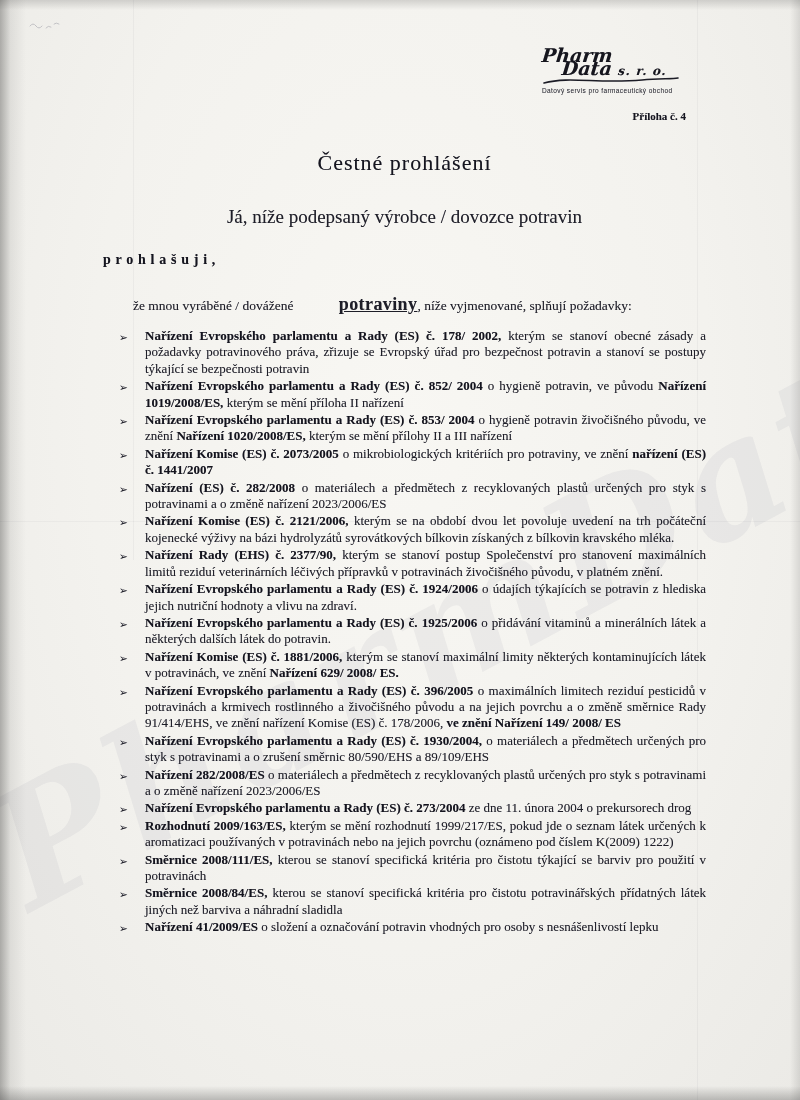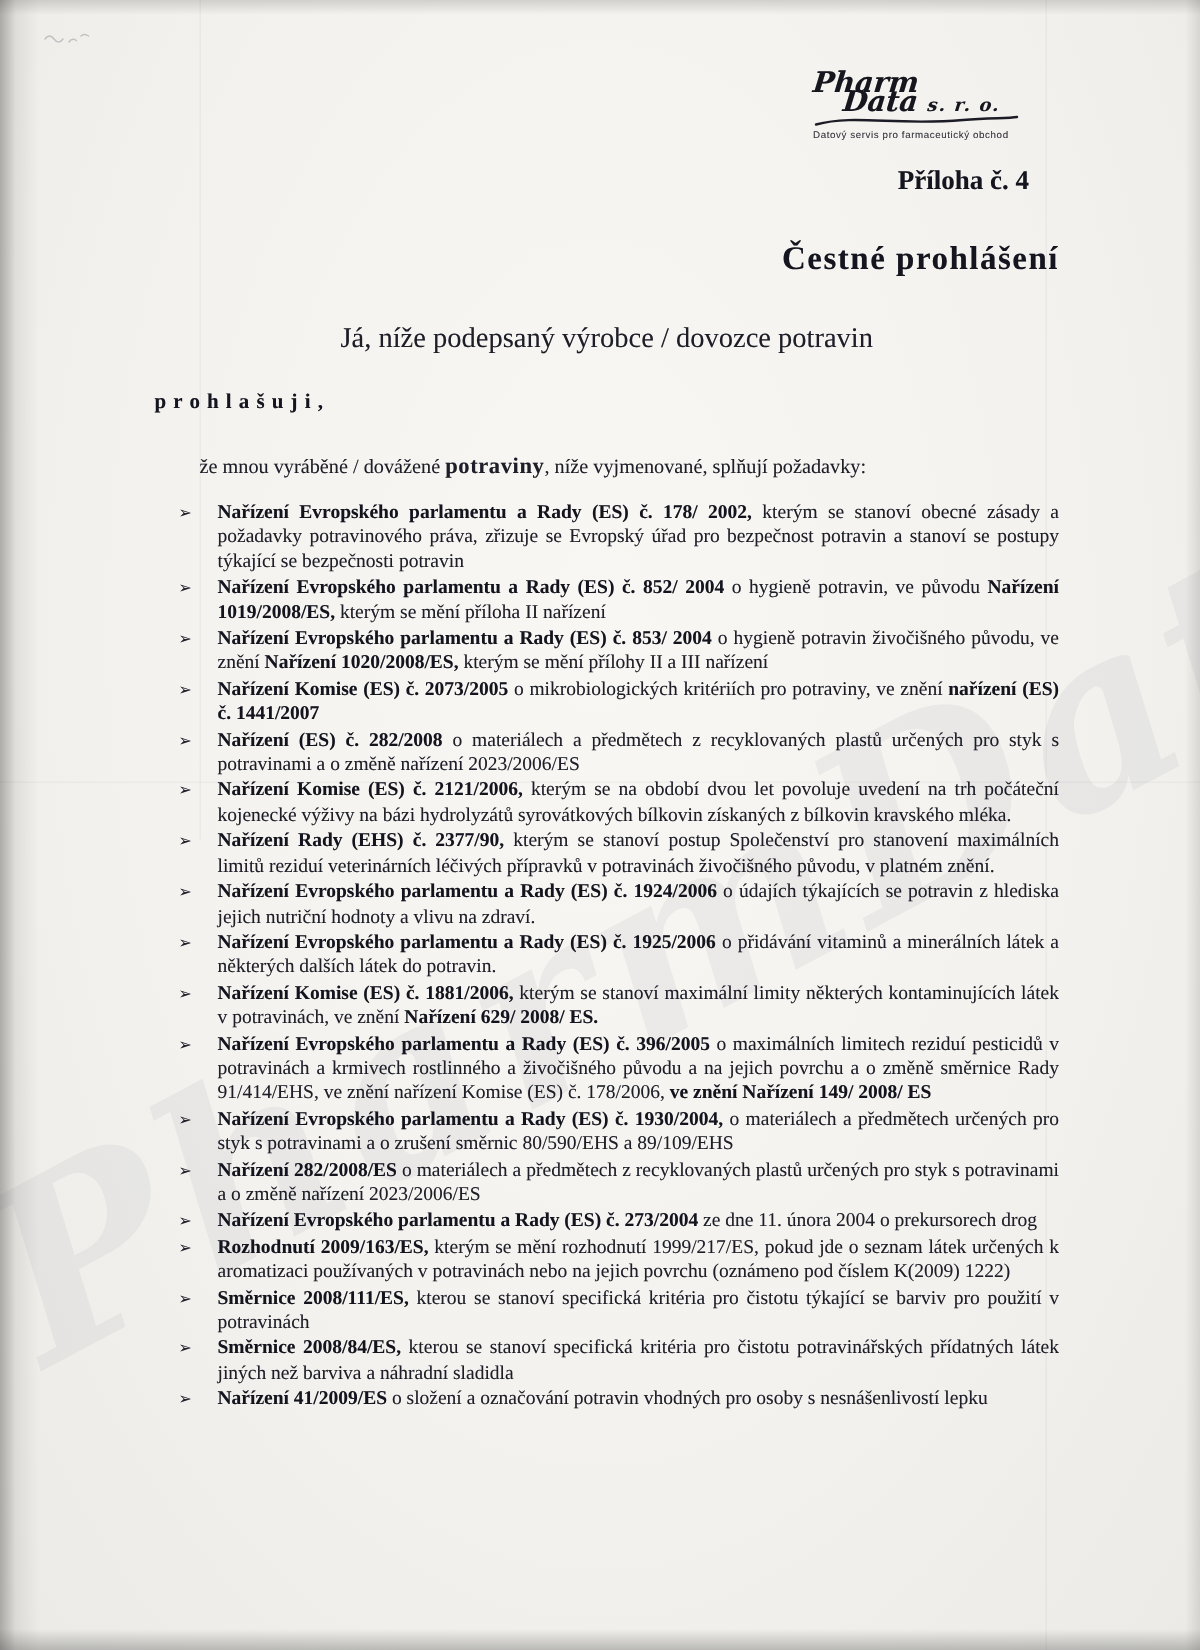--- a/index.html
+++ b/index.html
@@ -41,33 +41,33 @@
   .logo-line1{font-family:"DejaVu Serif", serif;font-style:italic;font-weight:bold;
     font-size:19px;transform:skewX(-6deg);color:#16161e;}
   .logo-line2{font-family:"DejaVu Serif", serif;font-style:italic;font-weight:bold;
     font-size:19px;margin:-6px 0 0 20px;transform:skewX(-6deg);color:#16161e;}
   .logo-line2 .sro{font-size:12px;letter-spacing:1px;}
   .logo-swoosh{display:block;margin-top:-3px;}
   .logo-tagline{font-family:"Liberation Sans", sans-serif;font-size:6.5px;letter-spacing:.4px;
     color:#3a3a42;margin-top:3px;white-space:nowrap;}
 
   .attachment{
-    text-align:right;font-weight:bold;font-size:18px;margin:66px 20px 0 0;color:#15151f;
+    text-align:right;font-weight:bold;font-size:11px;margin:66px 20px 0 0;color:#15151f;
   }
   .doc-title{
-    text-align:right;font-size:22px;font-weight:bold;letter-spacing:1px;
+    text-align:center;font-size:22px;font-weight:normal;letter-spacing:1px;
     margin:28px 0 0 -12px;color:#15151f;
   }
   .subtitle{text-align:center;font-size:19px;margin:30px 0 0 -12px;}
   .declaration{
     font-size:14px;font-weight:bold;letter-spacing:.34em;
     margin:24px 0 0 -12px;color:#15151f;
   }
   .intro{font-size:13.5px;margin:26px 0 0 18px;}
-  .intro .hl{font-weight:bold;font-size:15px;letter-spacing:.4px;}
+  .intro .hl{font-weight:bold;font-size:18px;text-decoration:underline;letter-spacing:.4px;margin-left:42px;}
 
   .reg-list{list-style:none;margin:13px 0 0 0;padding:0;text-align:justify;}
   .reg-list li{position:relative;padding-left:30px;font-size:13px;line-height:16.4px;margin-bottom:1px;color:#1e1e28;}
   .reg-list .bullet{
     position:absolute;left:4px;top:1px;font-family:"DejaVu Sans", sans-serif;
     font-size:10.5px;color:#22222c;
   }
   .reg-list b{color:#14141e;}
   .content, .attachment, .doc-title, .subtitle, .declaration, .intro, .reg-list li{
     text-shadow:0 0 .4px rgba(30,30,45,.35);

